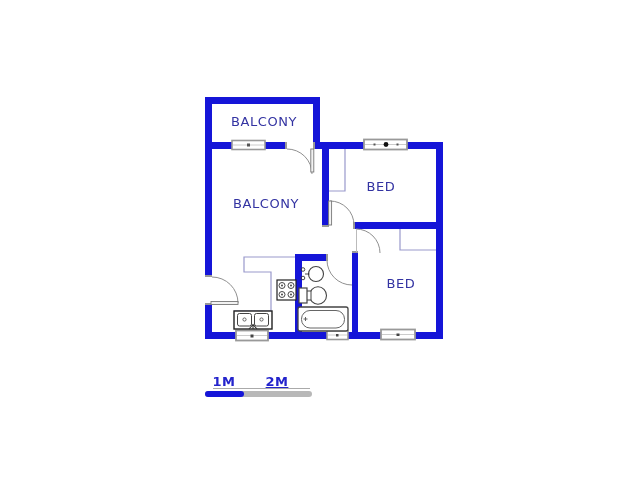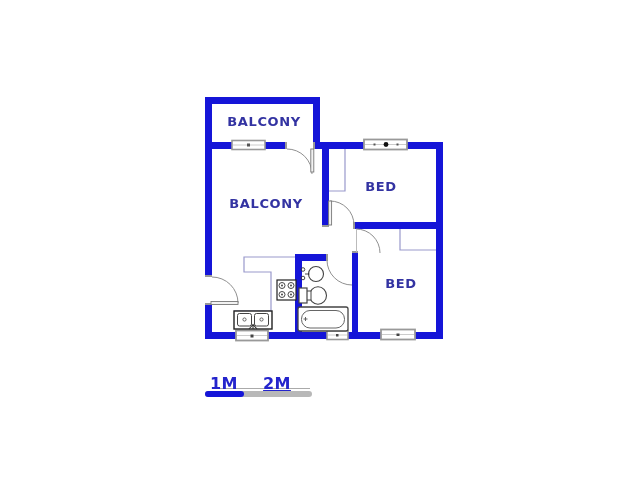--- a/index.html
+++ b/index.html
@@ -1,22 +1,22 @@
 <!DOCTYPE html>
 <html><head>
 <meta charset="utf-8">
 <style>
   html,body{margin:0;padding:0;background:#ffffff;}
   #stage{position:relative;width:640px;height:480px;background:#ffffff;overflow:hidden;
          font-family:"DejaVu Sans","Liberation Sans",sans-serif;}
   #plan-svg{position:absolute;left:0;top:0;}
   .room-label{position:absolute;transform:translateX(-50%);color:#3333a2;
-              font-size:13px;font-weight:bold;letter-spacing:0.6px;white-space:nowrap;}
+              font-size:13px;font-weight:normal;letter-spacing:0.6px;white-space:nowrap;}
   .scale-label{position:absolute;transform:translateX(-50%);color:#2424cc;
-               font-size:16px;font-weight:bold;letter-spacing:0.4px;white-space:nowrap;}
+               font-size:13px;font-weight:bold;letter-spacing:0.4px;white-space:nowrap;}
 </style>
 </head>
 <body>
 
 <div id="stage">
 
   <svg id="plan-svg" width="640" height="480" viewBox="0 0 640 480">
 
     <g fill="#1515d8" shape-rendering="crispEdges">
 

